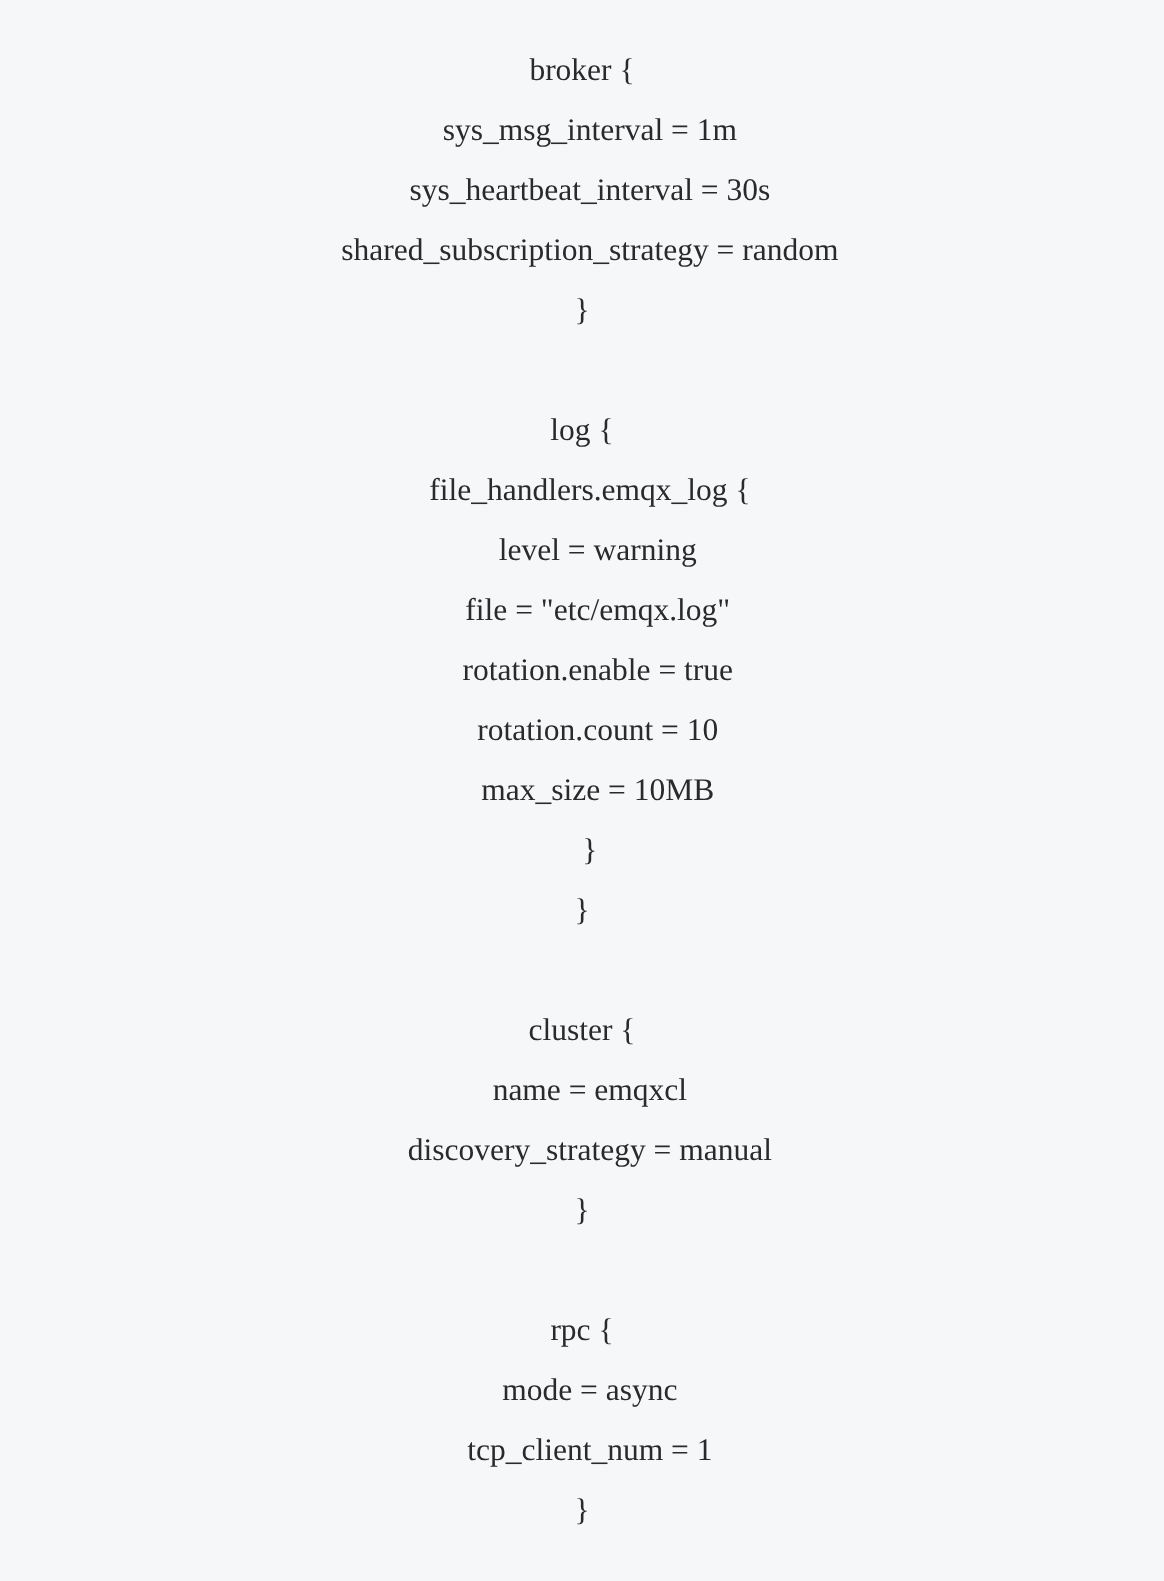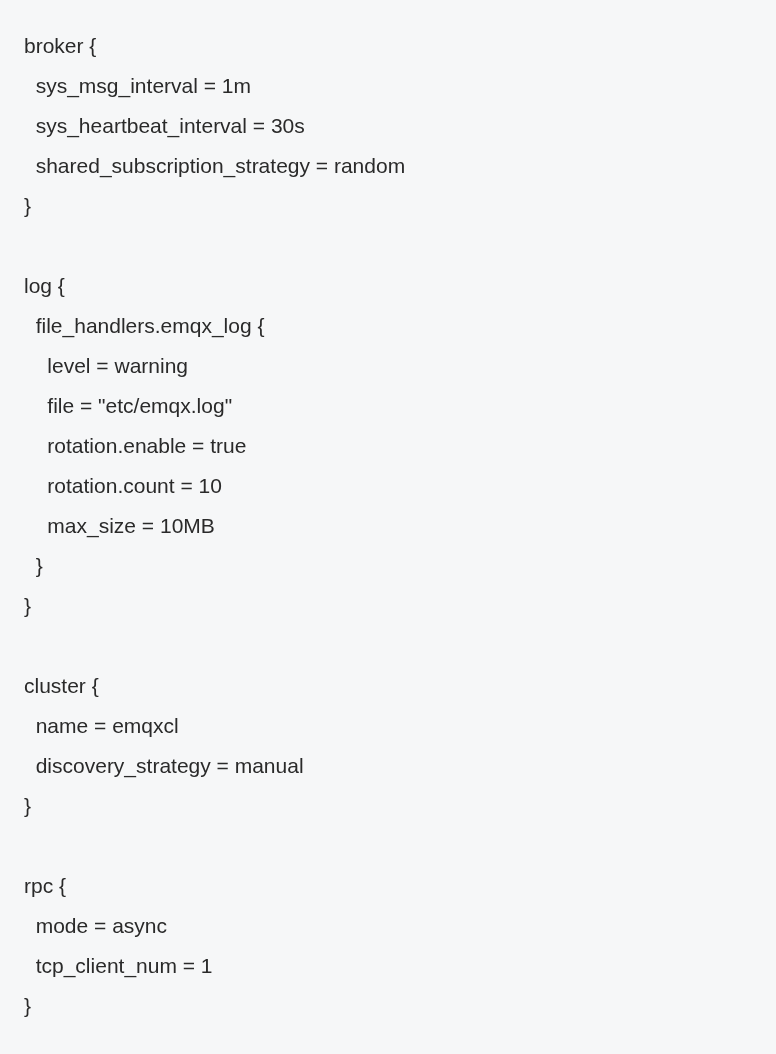--- a/index.html
+++ b/index.html
@@ -10,22 +10,23 @@
     body {
       background: #f6f7f8;
       font-family: ui-monospace, SFMono-Regular, "SF Mono", Menlo, Consolas, "Liberation Mono", monospace;
       font-size: 21px;
       line-height: 40px;
       color: #2a2a2a;
       padding: 26px 24px;
       width: 776px;
     }
     pre {
-      font-family: Liberation Sans, sans-serif;
+      font-family: Liberation Serif, serif;
       white-space: pre;
+      text-align: center;
     }
   </style>
 </head>
 <body>
 
 <pre><span>broker {</span>
   <span>sys_msg_interval = 1m</span>
   <span>sys_heartbeat_interval = 30s</span>
   <span>shared_subscription_strategy = random</span>
 <span>}</span>

